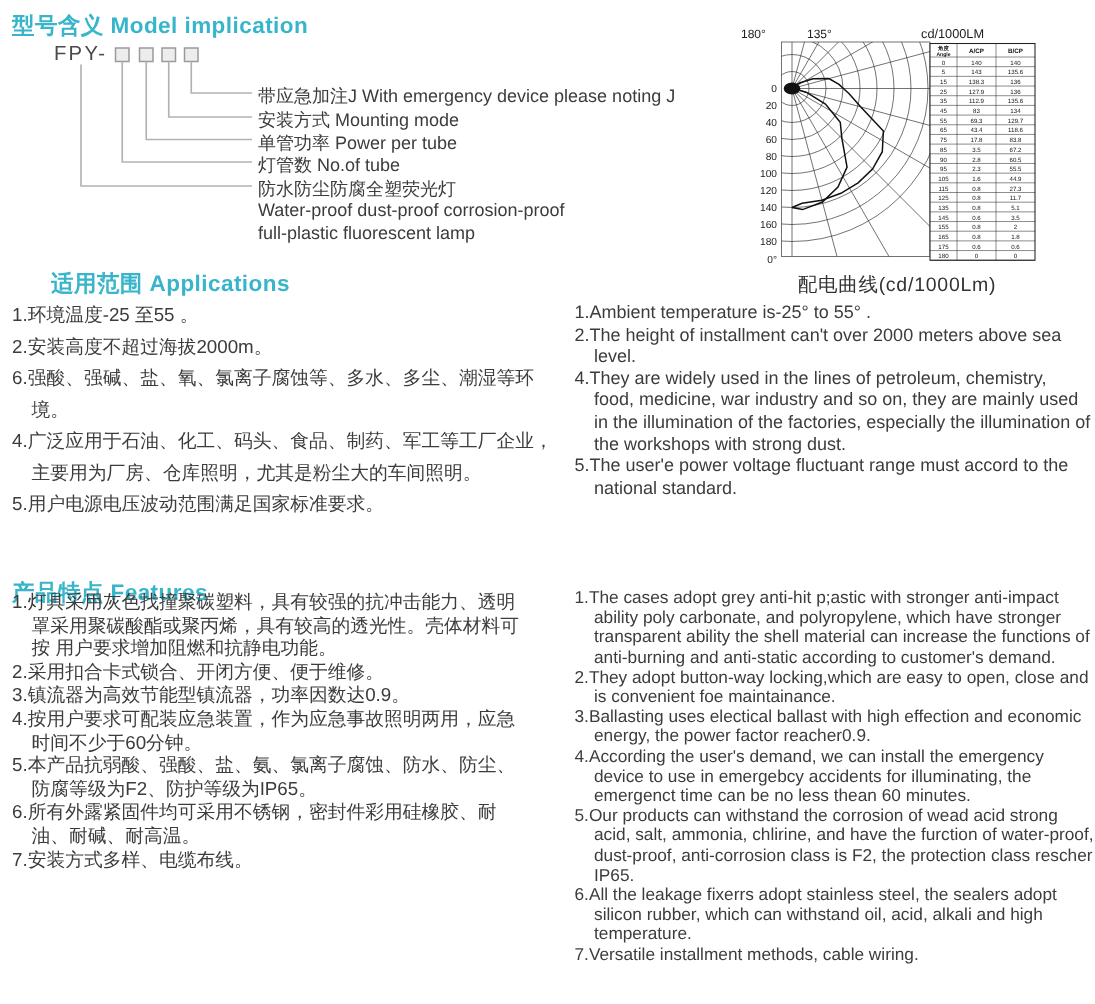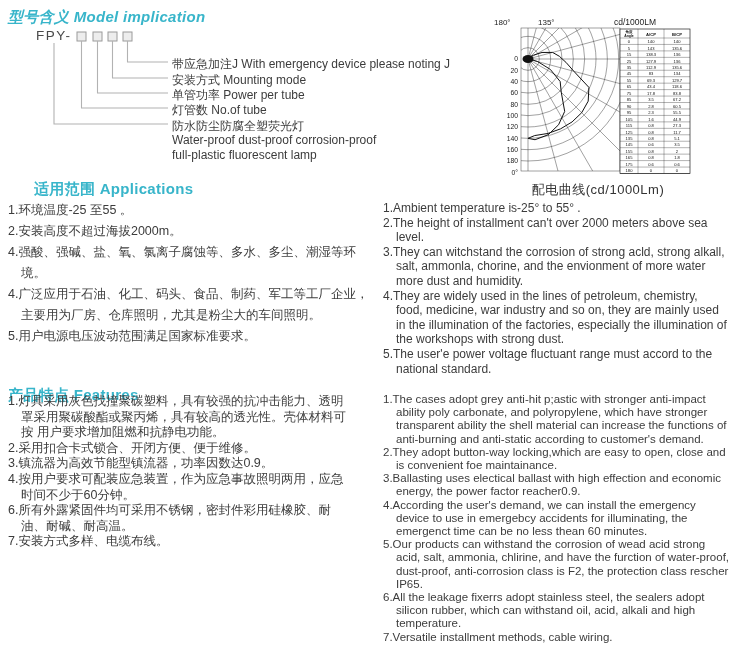--- a/index.html
+++ b/index.html
@@ -22,21 +22,21 @@
   #lum-chart{display:block;margin-left:10px;}
   .caption{width:240px;text-align:center;color:#333;}
   #caption-cn{font-size:13px;margin-top:3px;letter-spacing:.5px;}
   #caption-en{font-size:12.5px;margin-top:1px;}
 </style>
 </head>
 <body>
 
 <div id="page">
 
-  <div class="heading" style="left:8px;top:8px;font-style:italic;">型号含义 Model implication</div>
+  <div class="heading" style="left:8px;top:8px;">型号含义 Model implication</div>
 
   <div id="model-diagram">
     <span id="model-code">FPY-</span>
     <svg width="350" height="142" viewBox="0 0 350 142">
       <g fill="#ededed" stroke="#9a9a9a" stroke-width="1">
         <rect x="49" y="6" width="9" height="9"></rect>
         <rect x="65" y="6" width="9" height="9"></rect>
         <rect x="80" y="6" width="9" height="9"></rect>
         <rect x="95" y="6" width="9" height="9"></rect>
       </g>
@@ -205,38 +205,38 @@
           <text x="189" y="156.21" text-anchor="middle" font-size="4.1" fill="#111">0</text>
         </g>
       </svg>
     <div id="caption-cn" class="caption">配电曲线(cd/1000Lm)</div>
   </div>
 
   <div class="heading" style="left:8px;top:180px;margin-left:26px;">适用范围 Applications</div>
   <div id="apps-cn" class="list">
       <div class="li">1.环境温度-25 至55 。</div>
       <div class="li">2.安装高度不超过海拔2000m。</div>
-      <div class="li">4.强酸、强碱、盐、氧、氯离子腐蚀等、多水、多尘、潮湿等环境。</div>
+      <div class="li">6.强酸、强碱、盐、氧、氯离子腐蚀等、多水、多尘、潮湿等环境。</div>
       <div class="li">4.广泛应用于石油、化工、码头、食品、制药、军工等工厂企业，主要用为厂房、仓库照明，尤其是粉尘大的车间照明。</div>
       <div class="li">5.用户电源电压波动范围满足国家标准要求。</div>
     </div>
   <div id="apps-en" class="list">
       <div class="li">1.Ambient temperature is-25°  to 55° .</div>
       <div class="li">2.The height of installment can't over 2000 meters above sea level.</div>
-      <div class="li">3.They can witchstand the corrosion of strong acld, strong alkall, salt, ammonla, chorine, and the envionment of more water  more dust and humidity.</div>
       <div class="li">4.They are widely used in the lines of  petroleum,  chemistry, food,  medicine, war industry and so on,  they are mainly used  in the illumination of the factories, especially the illumination of the workshops with strong dust.</div>
       <div class="li">5.The user'e power voltage fluctuant range must accord to the national standard.</div>
     </div>
 
   <div class="heading" style="left:8px;top:372px;margin-top:14px;">产品特点 Features</div>
   <div id="features-cn" class="list">
       <div class="li">1.灯具采用灰色找撞聚碳塑料，具有较强的抗冲击能力、透明罩采用聚碳酸酯或聚丙烯，具有较高的透光性。壳体材料可按 用户要求增加阻燃和抗静电功能。</div>
       <div class="li">2.采用扣合卡式锁合、开闭方便、便于维修。</div>
       <div class="li">3.镇流器为高效节能型镇流器，功率因数达0.9。</div>
       <div class="li">4.按用户要求可配装应急装置，作为应急事故照明两用，应急时间不少于60分钟。</div>
+      <div class="li">5.本产品抗弱酸、强酸、盐、氨、氯离子腐蚀、防水、防尘、防腐等级为F2、防护等级为IP65。</div>
       <div class="li">6.所有外露紧固件均可采用不锈钢，密封件彩用硅橡胶、耐油、耐碱、耐高温。</div>
       <div class="li">7.安装方式多样、电缆布线。</div>
     </div>
   <div id="features-en" class="list">
       <div class="li">1.The cases adopt grey anti-hit p;astic with stronger anti-impact ability poly carbonate, and polyropylene, which have stronger transparent ability the shell material can increase the functions of anti-burning and anti-static according to customer's demand.</div>
       <div class="li">2.They adopt button-way locking,which are easy to open, close and is convenient foe maintainance.</div>
       <div class="li">3.Ballasting uses electical ballast with high effection and economic energy, the power factor reacher0.9.</div>
       <div class="li">4.According the user's demand, we can install the emergency device to use in emergebcy accidents for illuminating, the emergenct time can be no less thean 60 minutes.</div>
       <div class="li">5.Our products can withstand the corrosion of wead acid strong acid, salt, ammonia, chlirine, and have the furction of water-proof, dust-proof, anti-corrosion class is F2, the protection class rescher IP65.</div>
       <div class="li">6.All the leakage fixerrs adopt stainless steel, the sealers adopt silicon rubber, which can withstand oil, acid, alkali and high  temperature.</div>

